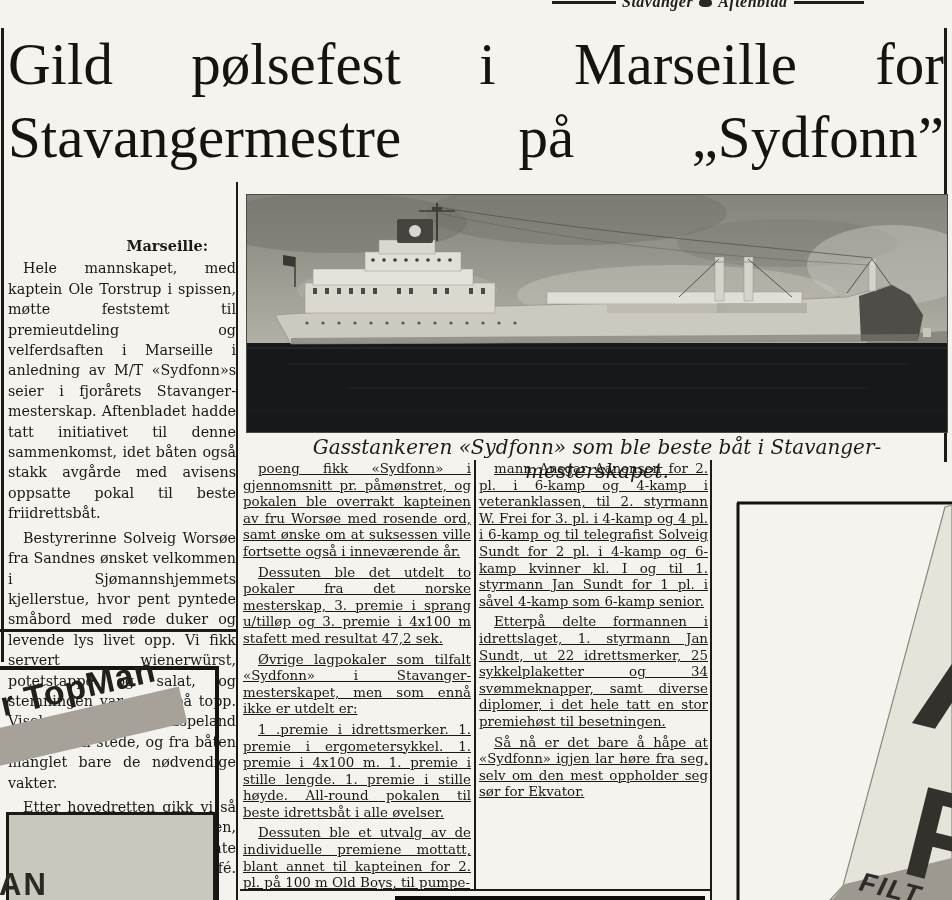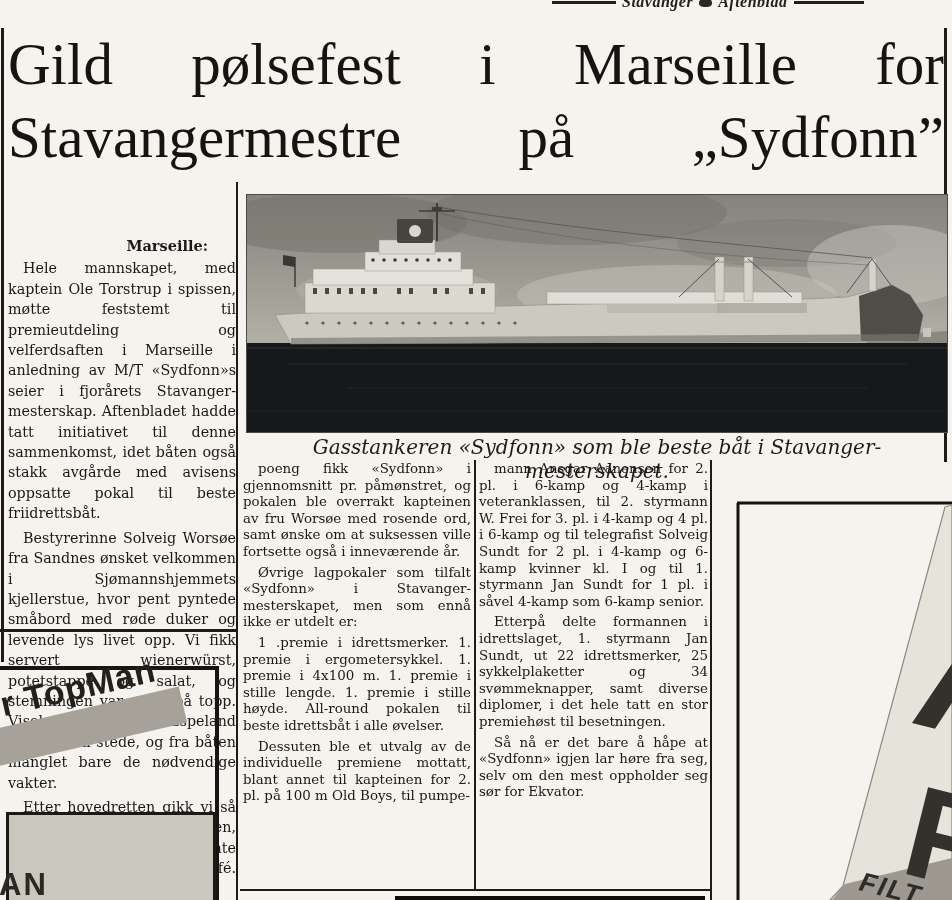--- a/index.html
+++ b/index.html
@@ -25,21 +25,21 @@
     font-family:"Liberation Serif",serif;font-weight:normal;color:#161411;
     font-size:59px;line-height:73px;white-space:nowrap;
     text-align:justify;text-align-last:justify;overflow:hidden;
   }
   
   .col{text-align:justify;color:#1b1917;}
   .col p{margin:0 0 4px 0;text-indent:15px;}
   #lead-col{left:8px;top:196px;width:228px;font-size:14.3px;line-height:20.4px;margin-top:40px;}
   #lead-col .dateline{font-weight:bold;text-align:right;padding-right:28px;text-indent:0;
      font-size:14.5px;margin-bottom:2px;}
-  .bottom-col{font-size:13.4px;line-height:16.6px;}
+  .bottom-col{font-size:13.4px;line-height:16.6px;text-decoration:underline;}
   #col2{left:243px;top:461px;width:228px;}
   #col3{left:479px;top:461px;width:229px;}
   
   #photo{left:247px;top:195px;width:700px;height:237px;background:#9a988f;outline:1px solid #4c4a46;}
   #caption{left:247px;top:435px;width:700px;text-align:center;font-style:italic;
     font-size:20px;color:#1e1c19;}
   
   
   #ad-topman{left:0;top:640px;width:234px;height:260px;overflow:hidden;}
   #ad-topman .frame{position:absolute;left:-20px;top:26px;width:235px;height:300px;
@@ -196,20 +196,21 @@
     <line x1="625" y1="64" x2="648" y2="96" stroke="#55534e" stroke-width="1"></line>
 
     <rect x="360" y="110" width="120" height="8" fill="#b9b6ae" opacity="0.8"></rect>
     <rect x="470" y="108" width="90" height="10" fill="#aeaba3" opacity="0.8"></rect>
   </svg>
 </div>
 <div class="abs" id="caption">Gasstankeren «Sydfonn» som ble beste båt i Stavanger-mesterskapet.</div>
 
 <div class="abs col bottom-col" id="col2">
   <p>poeng fikk «Sydfonn» i gjennomsnitt pr. påmønstret, og pokalen ble overrakt kapteinen av fru Worsøe med rosende ord, samt ønske om at suksessen ville fortsette også i inneværende år.</p>
+  <p>Dessuten ble det utdelt to pokaler fra det norske mesterskap, 3. premie i sprang u/tilløp og 3. premie i 4x100 m stafett med resultat 47,2 sek.</p>
   <p>Øvrige lagpokaler som tilfalt «Sydfonn» i Stavanger-mesterskapet, men som ennå ikke er utdelt er:</p>
   <p>1 .premie i idrettsmerker. 1. premie i ergometersykkel. 1. premie i 4x100 m. 1. premie i stille lengde. 1. premie i stille høyde. All-round pokalen til beste idrettsbåt i alle øvelser.</p>
   <p>Dessuten ble et utvalg av de individuelle premiene mottatt, blant annet til kapteinen for 2. pl. på 100 m Old Boys, til pumpe-</p>
 </div>
 
 <div class="abs col bottom-col" id="col3">
   <p>mann Ansgar Aanensen for 2. pl. i 6-kamp og 4-kamp i veteranklassen, til 2. styrmann W. Frei for 3. pl. i 4-kamp og 4 pl. i 6-kamp og til telegrafist Solveig Sundt for 2 pl. i 4-kamp og 6-kamp kvinner kl. I og til 1. styrmann Jan Sundt for 1 pl. i såvel 4-kamp som 6-kamp senior.</p>
   <p>Etterpå delte formannen i idrettslaget, 1. styrmann Jan Sundt, ut 22 idrettsmerker, 25 sykkelplaketter og 34 svømmeknapper, samt diverse diplomer, i det hele tatt en stor premiehøst til besetningen.</p>
   <p>Så nå er det bare å håpe at «Sydfonn» igjen lar høre fra seg, selv om den mest oppholder seg sør for Ekvator.</p>
 

